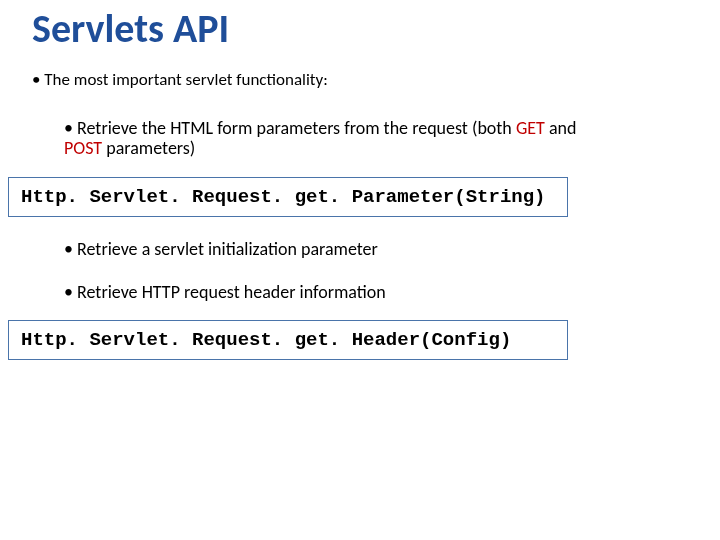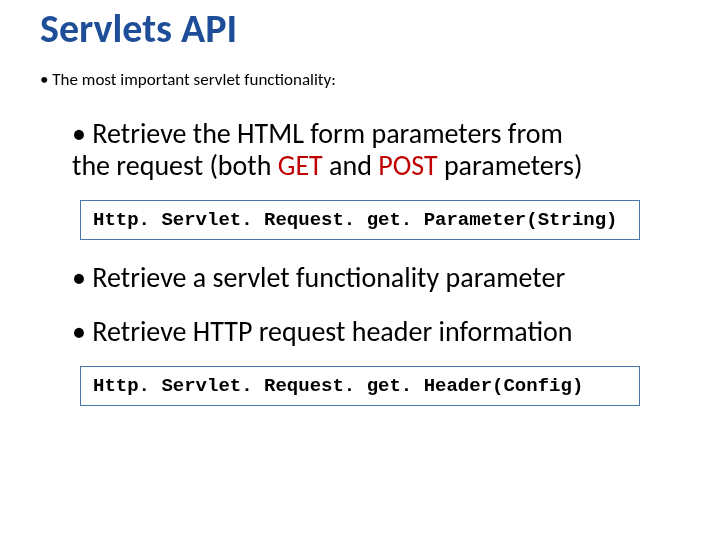--- a/index.html
+++ b/index.html
@@ -9,47 +9,46 @@
     height: 540px;
     background: #ffffff;
     font-family: "Calibri", "Segoe UI", Arial, sans-serif;
     color: #000000;
   }
   .slide {
     position: relative;
     width: 588px;
     height: 540px;
     box-sizing: border-box;
-    padding: 8px 0 0 16px;
+    padding: 8px 0 0 8px;
   }
   .title {
     font-size: 40px;
     font-weight: 700;
     color: #1f4e99;
     padding-left: 24px;
     line-height: 1.05;
   }
   .bullet-1 {
     font-size: 17px;
     margin-top: 20px;
     padding-left: 24px;
     line-height: 1.15;
   }
   .bullet-2 {
-    font-size: 28px;
+    font-size: 18px;
     padding-left: 56px;
     line-height: 1.15;
   }
   .sub-a { margin-top: 28px; }
   .sub-b { margin-top: 22px; }
   .sub-c { margin-top: 22px; }
   .get  { color: #c00000; }
   .post { color: #c00000; }
   .codebox {
-    margin-left: 64px;
     margin-top: 18px;
     border: 1px solid #4a74aa;
     background: #ffffff;
     padding: 8px 12px;
     font-family: "Consolas", "Courier New", monospace;
     font-size: 19px;
     font-weight: 700;
     color: #000;
     width: 560px;
     box-sizing: border-box;
@@ -62,18 +61,18 @@
 
   <div class="title">Servlets API</div>
 
   <div class="bullet-1">• The most important servlet functionality:</div>
 
   <div class="bullet-2 sub-a">
     <span>• Retrieve the HTML form parameters from the request (both </span><span class="get">GET</span><span> and </span><span class="post">POST</span><span> parameters)</span>
   </div>
   <div class="codebox">Http. Servlet. Request. get. Parameter(String)</div>
 
-  <div class="bullet-2 sub-b">• Retrieve a servlet functionality parameter</div>
+  <div class="bullet-2 sub-b">• Retrieve a servlet initialization parameter</div>
 
   <div class="bullet-2 sub-c">• Retrieve HTTP request header information</div>
   <div class="codebox">Http. Servlet. Request. get. Header(Config)</div>
 
 </div>
 
 </body></html>

